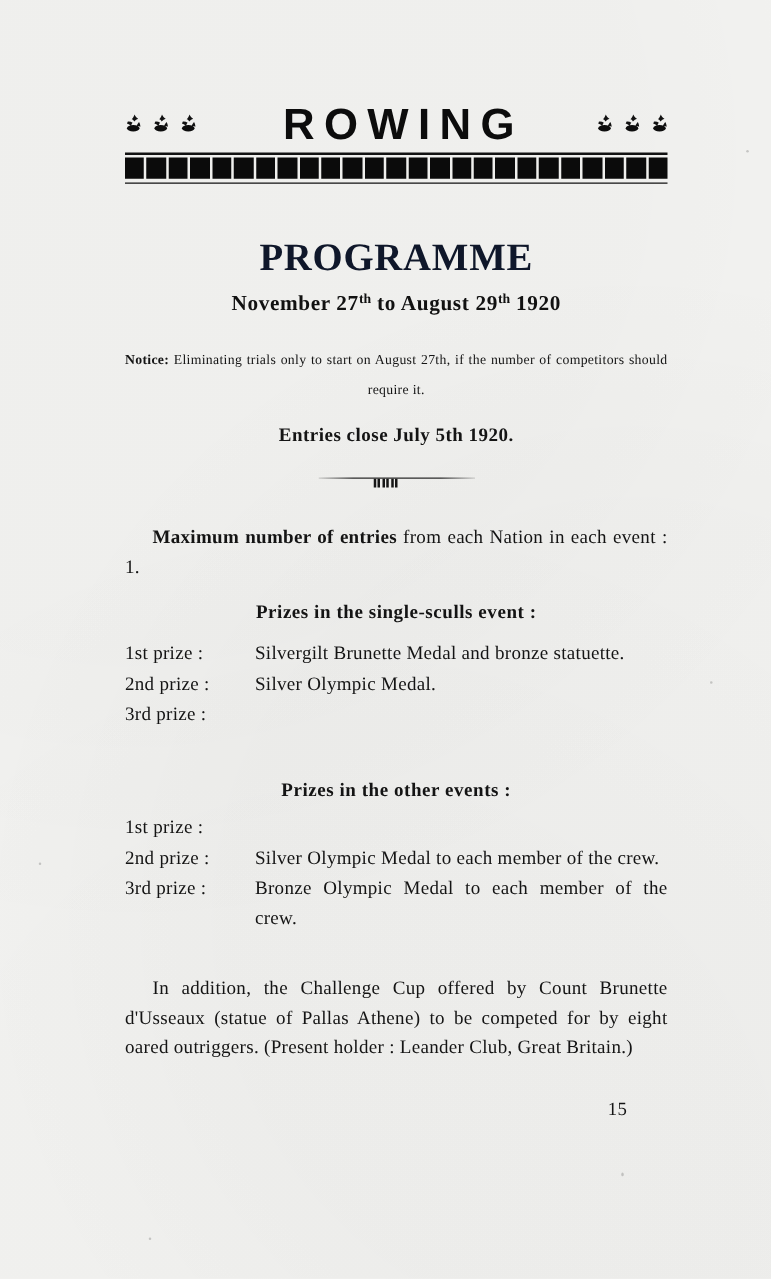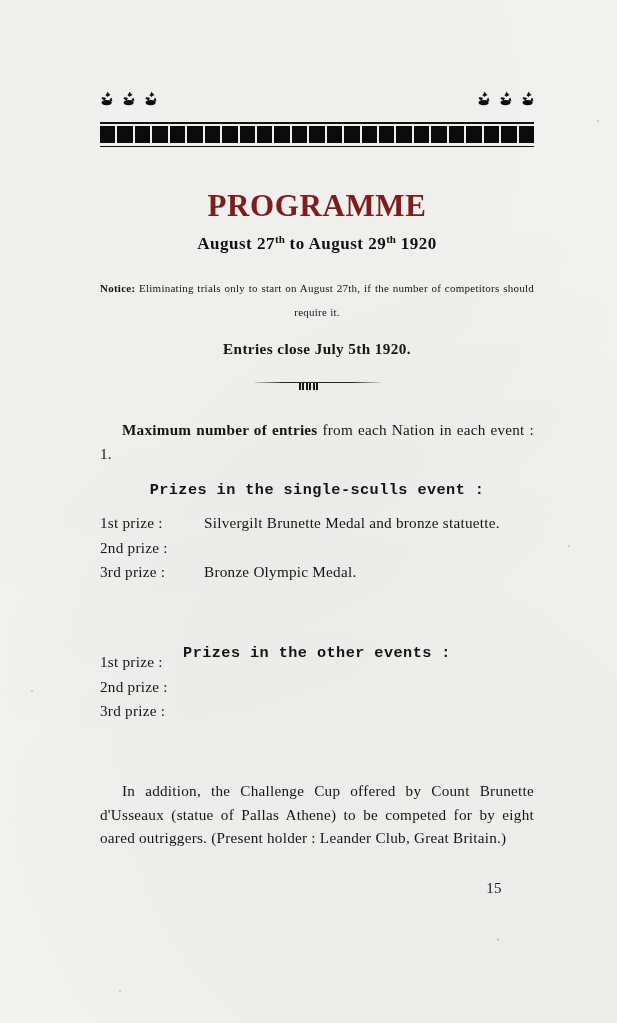--- a/index.html
+++ b/index.html
@@ -106,21 +106,21 @@
   .programme-title {
     position: absolute;
     left: 0;
     top: 190px;
     width: 434px;
     text-align: center;
     font-size: 31px;
     font-weight: bold;
     letter-spacing: 0.6px;
     line-height: 1;
-    color: #7f1d1d;
+    color: #0f172a;
   }
   .date-line {
     position: absolute;
     left: 0;
     top: 233px;
     width: 434px;
     text-align: center;
     font-size: 17px;
     font-weight: bold;
     letter-spacing: 0.5px;
@@ -202,21 +202,20 @@
   .para.indent-first { text-indent: 22px; }
 
   .section-heading {
     position: absolute;
     left: 0;
     width: 434px;
     text-align: center;
     font-size: 15.2px;
     font-weight: bold;
     letter-spacing: 0.45px;
-    font-family: Liberation Mono, monospace;
   }
 
   
   .prize-list {
     position: absolute;
     left: 0;
     width: 434px;
   }
   .prize-row {
     display: flex;
@@ -283,20 +282,21 @@
           <path d="M11.2 6.6 C10.4 7.6 9.6 8.6 9.2 9.8 C10.4 9.6 11.5 9.8 12.3 10.4 C12.3 9.0 11.9 7.7 11.2 6.6 Z" fill="#121212"></path>
         </svg>
         <svg class="ornament" viewBox="0 0 13 15">
           <path d="M7.6 0.6 C7.0 2.2 6.4 3.4 5.4 4.3 C6.3 4.6 7.0 5.2 7.3 6.1 C8.3 5.0 9.4 4.3 10.6 4.0 C9.3 3.2 8.2 2.1 7.6 0.6 Z" fill="#121212"></path>
           <path d="M2.1 6.3 C3.6 6.1 5.0 6.4 6.1 7.2 C5.3 8.0 4.9 9.0 4.9 10.0 C3.9 9.0 2.9 8.2 1.5 7.8 C1.8 7.3 2.0 6.8 2.1 6.3 Z" fill="#121212"></path>
           <ellipse cx="6.6" cy="11.6" rx="5.0" ry="2.6" fill="#0d0d0d"></ellipse>
           <path d="M11.2 6.6 C10.4 7.6 9.6 8.6 9.2 9.8 C10.4 9.6 11.5 9.8 12.3 10.4 C12.3 9.0 11.9 7.7 11.2 6.6 Z" fill="#121212"></path>
         </svg>
       </div>
 
+      <div class="masthead-title">ROWING</div>
 
       <div class="ornament-group">
         <svg class="ornament" viewBox="0 0 13 15">
           <path d="M7.6 0.6 C7.0 2.2 6.4 3.4 5.4 4.3 C6.3 4.6 7.0 5.2 7.3 6.1 C8.3 5.0 9.4 4.3 10.6 4.0 C9.3 3.2 8.2 2.1 7.6 0.6 Z" fill="#121212"></path>
           <path d="M2.1 6.3 C3.6 6.1 5.0 6.4 6.1 7.2 C5.3 8.0 4.9 9.0 4.9 10.0 C3.9 9.0 2.9 8.2 1.5 7.8 C1.8 7.3 2.0 6.8 2.1 6.3 Z" fill="#121212"></path>
           <ellipse cx="6.6" cy="11.6" rx="5.0" ry="2.6" fill="#0d0d0d"></ellipse>
           <path d="M11.2 6.6 C10.4 7.6 9.6 8.6 9.2 9.8 C10.4 9.6 11.5 9.8 12.3 10.4 C12.3 9.0 11.9 7.7 11.2 6.6 Z" fill="#121212"></path>
         </svg>
         <svg class="ornament" viewBox="0 0 13 15">
           <path d="M7.6 0.6 C7.0 2.2 6.4 3.4 5.4 4.3 C6.3 4.6 7.0 5.2 7.3 6.1 C8.3 5.0 9.4 4.3 10.6 4.0 C9.3 3.2 8.2 2.1 7.6 0.6 Z" fill="#121212"></path>
@@ -340,21 +340,21 @@
           <span class="checker-square"></span>
           <span class="checker-square"></span>
           <span class="checker-square"></span>
           <span class="checker-square"></span>
         </div>
       <div class="checker-line"></div>
     </div>
 
     <div class="programme-title">PROGRAMME</div>
 
-    <div class="date-line"><span>August 27</span><sup>th</sup><span> to August 29</span><sup>th</sup><span> 1920</span></div>
+    <div class="date-line"><span>November 27</span><sup>th</sup><span> to August 29</span><sup>th</sup><span> 1920</span></div>
 
     <div class="notice"><span class="lead">Notice:</span><span> Eliminating trials only to start on August 27th, if the number of competitors should require it.</span></div>
 
     <div class="entries-close">Entries close July 5th 1920.</div>
 
     <div class="divider">
       <div class="divider-rule"></div>
       <div class="divider-ticks" id="divider-ticks">
           <i></i>
           <i></i>
@@ -369,38 +369,40 @@
 
     <div class="section-heading" style="top:481px;">Prizes in the single-sculls event :</div>
 
     <div class="prize-list w-sculls" style="top:511px;">
       <div class="prize-row">
         <span class="prize-label">1st prize :</span>
         <span class="prize-text">Silvergilt Brunette Medal and bronze statuette.</span>
       </div>
       <div class="prize-row">
         <span class="prize-label">2nd prize :</span>
+        <span class="prize-text">Silver Olympic Medal.</span>
       </div>
       <div class="prize-row">
         <span class="prize-label">3rd prize :</span>
-        <span class="prize-text">Bronze Olympic Medal.</span>
       </div>
     </div>
 
-    <div class="section-heading" style="top:644px;">Prizes in the other events :</div>
+    <div class="section-heading" style="top:624px;">Prizes in the other events :</div>
 
     <div class="prize-list w-other" style="top:650px;">
       <div class="prize-row">
         <span class="prize-label">1st prize :</span>
       </div>
       <div class="prize-row">
         <span class="prize-label">2nd prize :</span>
+        <span class="prize-text">Silver Olympic Medal to each member of the crew.</span>
       </div>
       <div class="prize-row">
         <span class="prize-label">3rd prize :</span>
+        <span class="prize-text">Bronze Olympic Medal to each member of the crew.</span>
       </div>
     </div>
 
     <div class="para indent-first" style="top:779px;">In addition, the Challenge Cup offered by Count Brunette d'Usseaux (statue of Pallas Athene) to be competed for by eight oared outriggers. (Present holder : Leander Club, Great Britain.)</div>
 
     <div class="folio">15</div>
 
   </div>
 
   <span class="speck" style="left:597px;top:120px;width:2px;height:2px;"></span>

